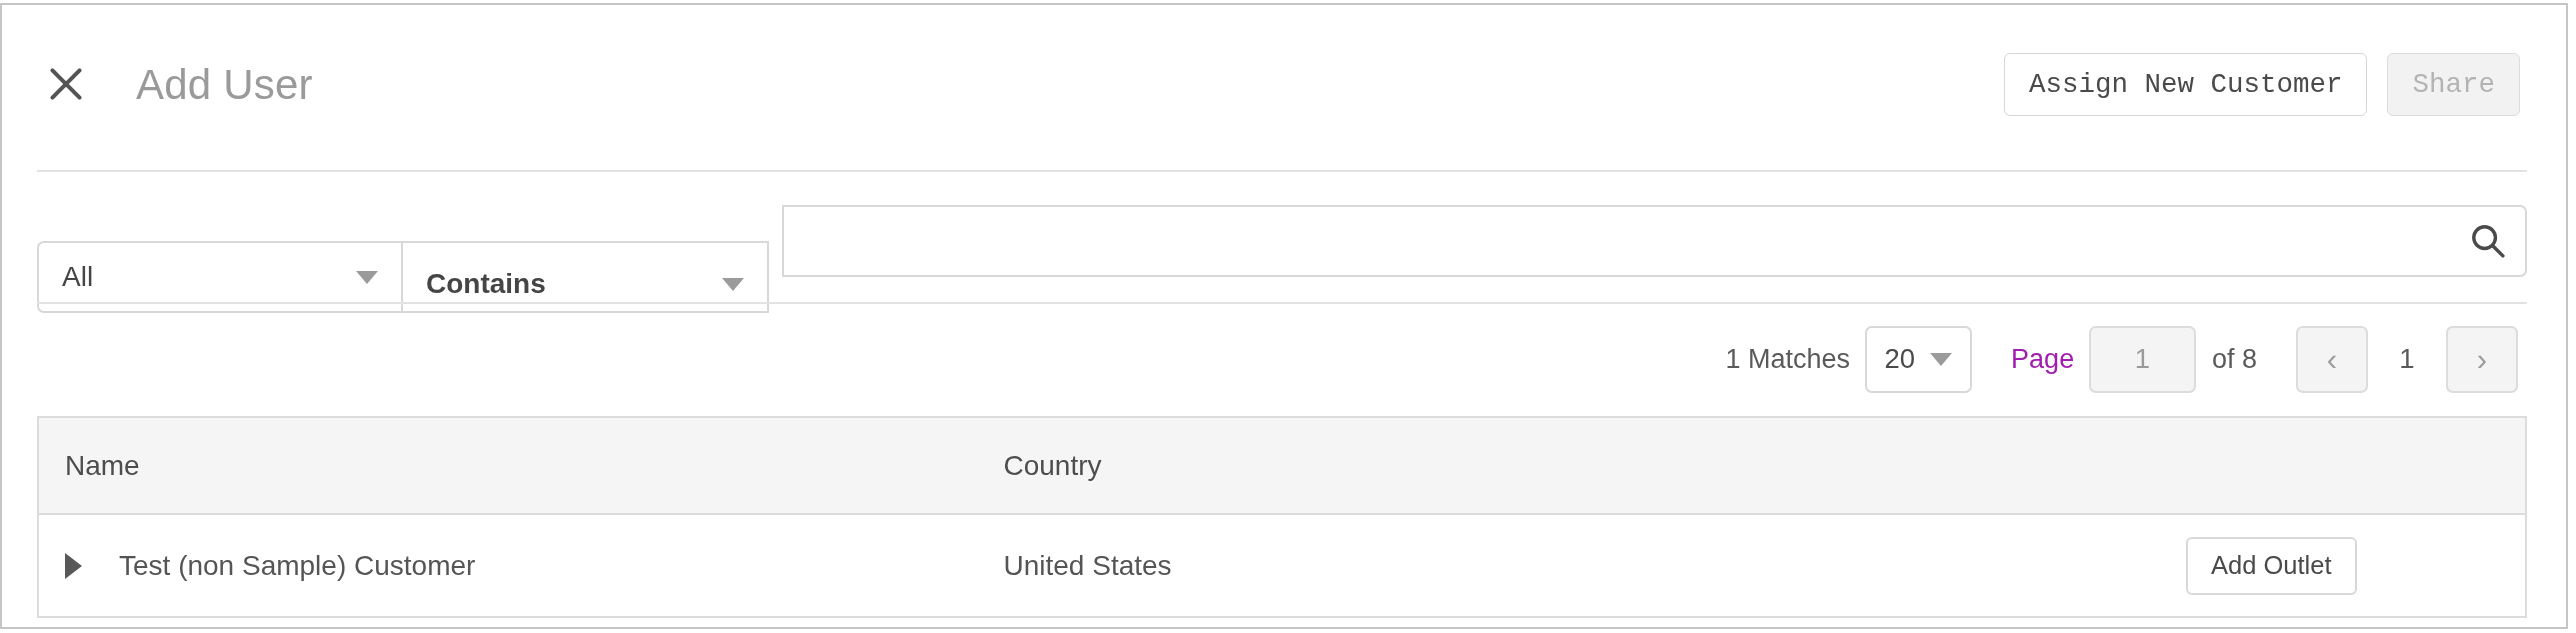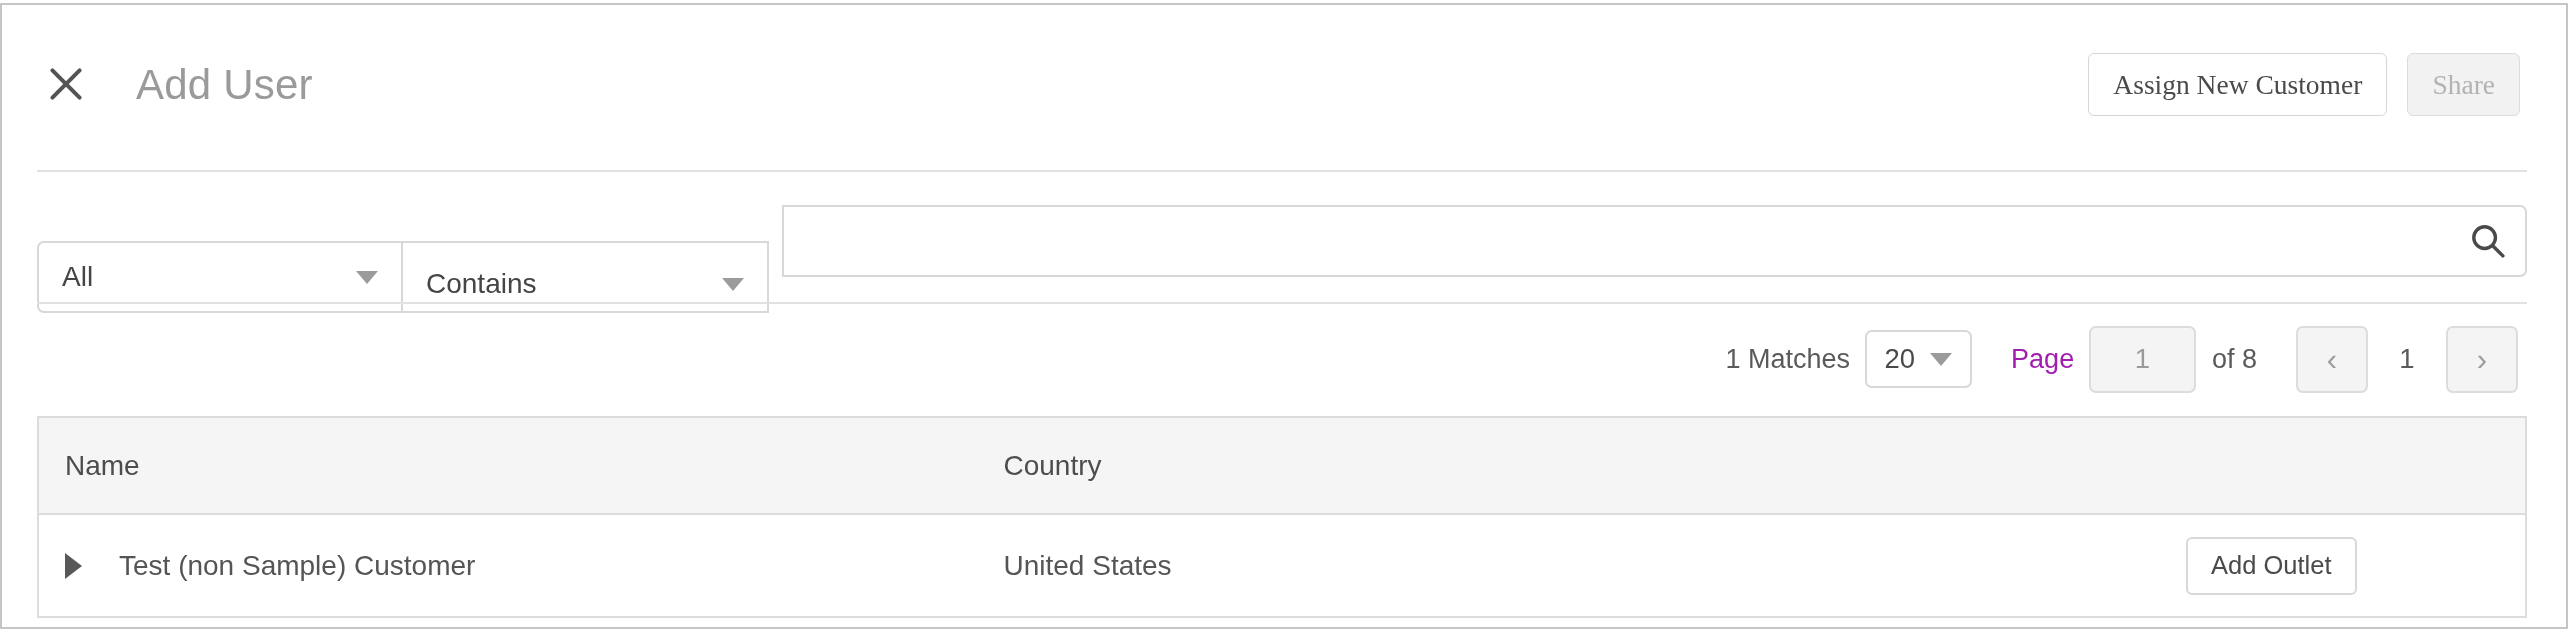--- a/index.html
+++ b/index.html
@@ -55,21 +55,21 @@
     align-items: center;
     gap: 20px;
   }
   .btn {
     height: 63px;
     border: 1.3px solid #d6d6d6;
     border-radius: 6px;
     background: #ffffff;
     color: #4a4a4a;
     font-size: 27.5px;
-    font-family: Liberation Serif, serif;
+    font-family: Liberation Mono, monospace;
     padding: 0 24px;
     display: flex;
     align-items: center;
     justify-content: center;
     cursor: pointer;
     white-space: nowrap;
   }
   .btn.disabled {
     background: #f2f2f2;
     color: #b3b3b3;
@@ -109,20 +109,21 @@
   }
   .seg-first {
     width: 366px;
     border-radius: 6.7px 0 0 6.7px;
     padding: 0 19px 0 23px;
   }
   .seg-second {
     width: 366px;
     border-left: none;
     padding: 14px 19px 0 23px;
+    font-weight: bold;
   }
   .seg-label {
     font-size: 28px;
     color: #454545;
     white-space: nowrap;
   }
   .caret {
     width: 0; height: 0;
     border-left: 11.4px solid transparent;
     border-right: 11.4px solid transparent;
@@ -167,21 +168,21 @@
     display: flex;
     align-items: center;
   }
   .pager-matches {
     font-size: 27px;
     color: #5a5a5a;
     margin-right: 15px;
     white-space: nowrap;
   }
   .pagesize-select {
-    height: 58px;
+    height: 67px;
     min-width: 107px;
     border: 2px solid #d8d8d8;
     border-radius: 6.7px;
     background: #ffffff;
     display: flex;
     align-items: center;
     justify-content: flex-start;
     padding: 0 13.4px 0 17.4px;
     cursor: pointer;
     margin-right: 39px;

